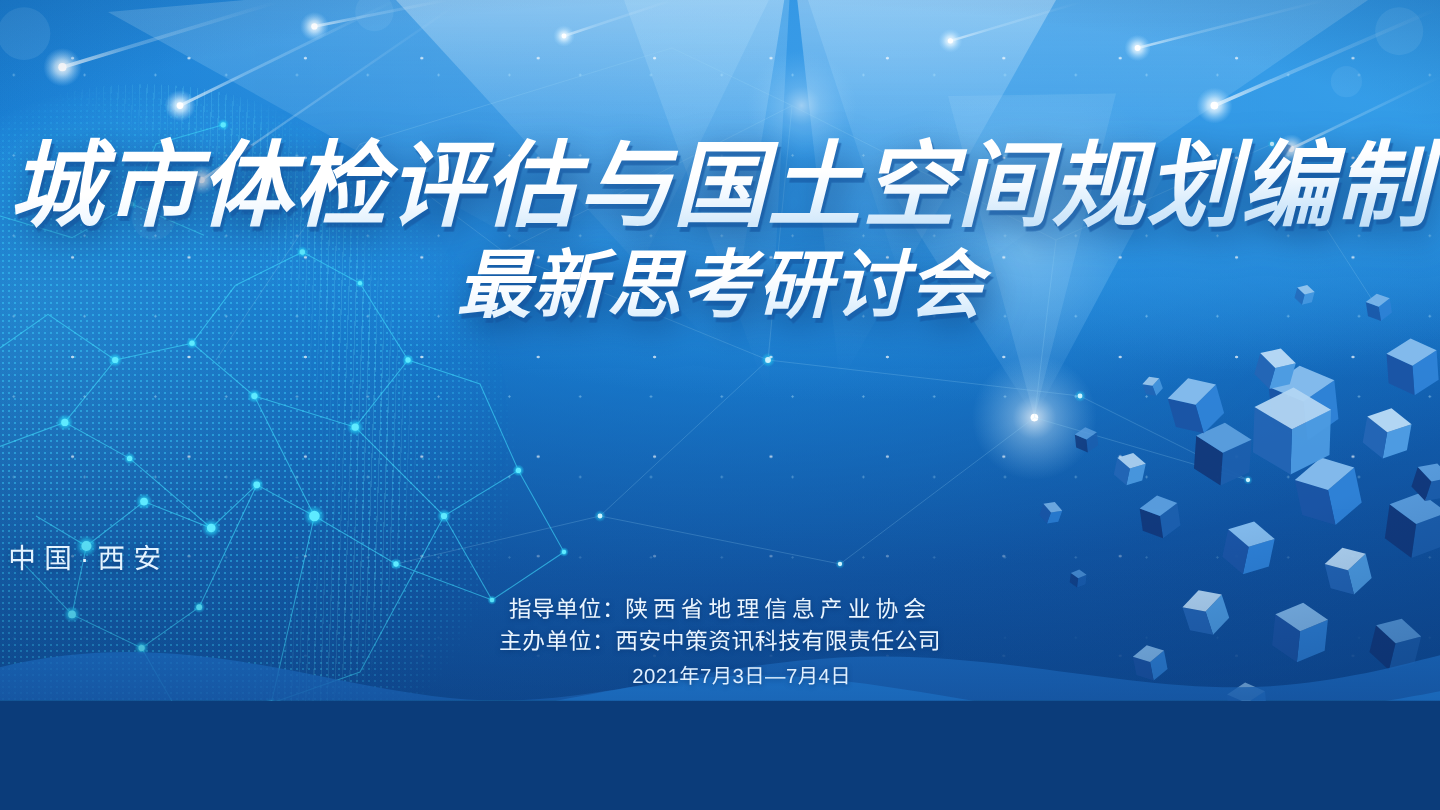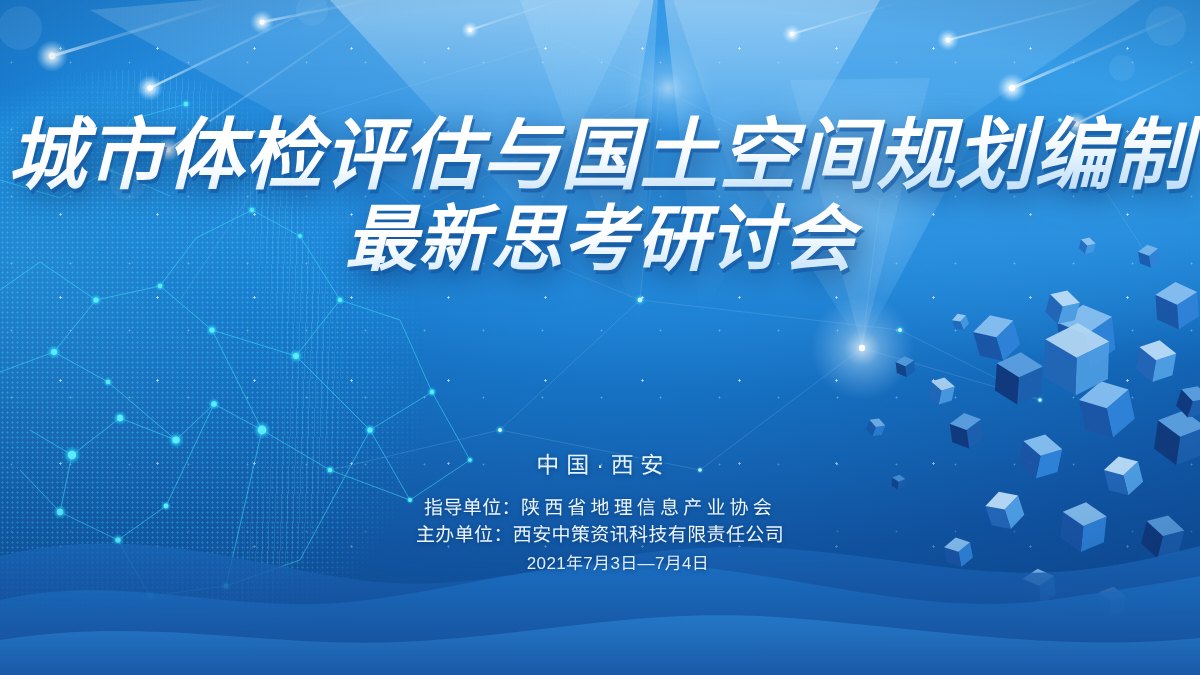--- a/index.html
+++ b/index.html
@@ -5,21 +5,21 @@
 <style>
   * { margin:0; padding:0; box-sizing:border-box; }
   html,body { background:#0b3c7a; }
   body {
     font-family:"Liberation Sans","DejaVu Sans",sans-serif;
   }
 
   #banner {
     position:relative;
     width:1200px;
-    height:675px;
+    height:584px;
     overflow:hidden;
     background:#0f766e;
   }
 
   
   .layer { position:absolute; inset:0; pointer-events:none; }
 
   #bg-base {
     background:
       radial-gradient(120% 90% at 62% 8%,  #3a9ce8 0%, rgba(58,156,232,0) 55%),
@@ -139,26 +139,26 @@
       drop-shadow(4px 8px 14px rgba(8,48,104,.55));
   }
   #title-line-1 {
     position:absolute; left:0; right:0; top:113px;
     text-align:center;
     font-size:78px; line-height:84px;
   }
   #title-line-2 {
     position:absolute; left:0; right:0; top:200px;
     text-align:center;
-    font-size:72px; line-height:78px;
+    font-size:62px; line-height:78px;
   }
 
   #location {
     position:absolute; left:0; right:0; top:446px;
-    text-align:center;
+    text-align:left;
     font-size:23px;
     letter-spacing:.30em;
     text-indent:.30em;
     color:#e3f3ff;
     text-shadow:0 1px 5px rgba(8,50,108,.75);
   }
 
   .org-line {
     position:absolute; left:0; right:0;
     text-align:center;

